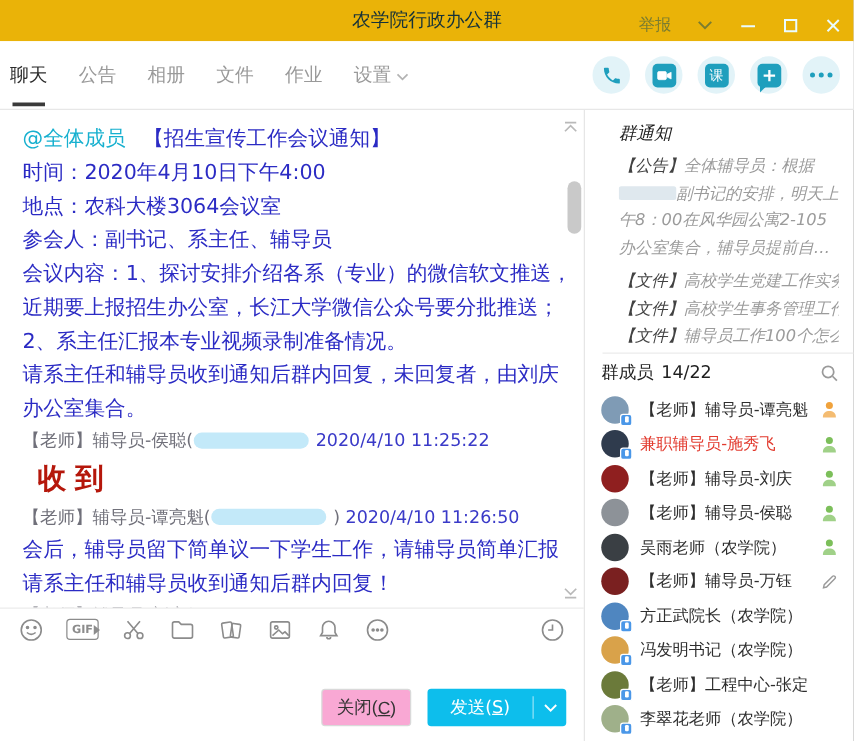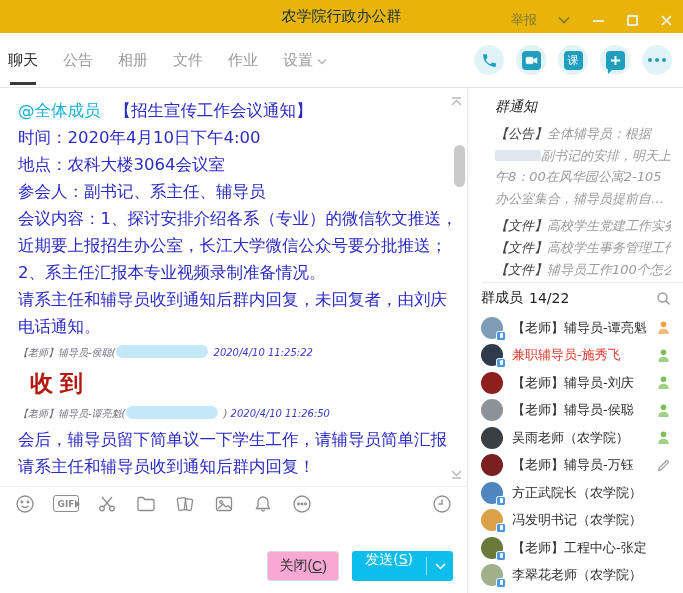--- a/index.html
+++ b/index.html
@@ -34,41 +34,41 @@
 
   
   .main { position:absolute; top:88px; left:0; width:683px; height:505px; }
   .chat-panel { position:absolute; left:0; top:0; width:468px; height:505px; border-right:1px solid #e6e6e6; }
   .right-panel { position:absolute; left:468px; top:0; width:215px; height:505px; }
 
   
   .messages { position:absolute; top:0; left:0; right:0; height:398px; padding:9px 22px 0 18px; overflow:hidden; }
   .msg-line { font-size:16.5px; line-height:27px; color:#2b2bc4; white-space:nowrap; }
   .mention { color:#17b0cf; margin-right:14px; }
-  .sender { font-size:10px; line-height:24px; color:#70707a; white-space:nowrap; margin-top:1px;font-style:italic; }
+  .sender { font-size:14px; line-height:24px; color:#70707a; white-space:nowrap; margin-top:1px; }
   .sender .censor { display:inline-block; width:92px; height:13px; background:#c3e9f9; border-radius:7px; vertical-align:-2px; margin-right:6px; filter:blur(.4px); }
   .sender .time { color:#3a3ac8; }
   .red-reply { font-family:"DejaVu Serif", serif; font-weight:bold; font-size:23px; line-height:32px; color:#b5170b; letter-spacing:7px; padding:2px 0 2px 12px; }
   .chat-scroll-top { position:absolute; top:4px; right:3px; width:15px; height:12px; }
   .chat-scroll-bottom { position:absolute; top:378px; right:3px; width:15px; height:12px; }
   .chat-scroll-top svg, .chat-scroll-bottom svg { stroke:#b9b9b9; stroke-width:1.4; fill:none; }
   .chat-scroll-thumb { position:absolute; top:57px; right:2px; width:11px; height:42px; border-radius:6px; background:#c9c9c9; }
 
   
   .composer-toolbar { position:absolute; top:398px; left:0; right:0; height:34px; border-top:1px solid #ececec; display:flex; align-items:center; padding:0 14px; gap:17px; }
   .c-ico { width:22px; height:22px; display:flex; align-items:center; justify-content:center; }
   .c-ico svg { stroke:#8c8c8c; stroke-width:1.3; fill:none; }
   .gif-box { min-width:26px; height:17px; border:1.4px solid #8c8c8c; border-radius:3px; color:#8c8c8c; font-size:9px; font-weight:bold; display:flex; align-items:center; justify-content:center; padding:0 2px; position:relative; }
   .gif-box::after { content:""; position:absolute; right:-6px; top:4px; border:4px solid transparent; border-left:5px solid #8c8c8c; }
   .c-clock { position:absolute; right:14px; top:6px; }
   .composer-input { position:absolute; top:432px; left:0; right:0; height:28px; }
   .composer-btns { position:absolute; top:463px; right:14px; display:flex; gap:13px; }
   .btn-close { width:72px; height:30px; background:#f9a8d4; border:1px solid #d9d9d9; border-radius:3px; font-size:14px; color:#333; display:flex; align-items:center; justify-content:center; }
   .btn-send { height:30px; border-radius:3px; color:#fff; font-size:14px; display:flex; align-items:stretch; overflow:hidden; }
-  .btn-send .send-main { display:flex; align-items:flex-start; padding:0 13px; }
+  .btn-send .send-main { display:flex; align-items:center; padding:0 18px; }
   .btn-send .send-sep { width:1px; background:rgba(255,255,255,.55); margin:6px 0; }
   .btn-send .send-caret { width:26px; display:flex; align-items:center; justify-content:center; }
   .btn-send .send-caret svg { stroke:#fff; stroke-width:1.5; fill:none; }
   .ukey { text-decoration:underline; }
 
   
   .notice-sec { position:absolute; top:0; left:14px; right:0; height:195px; border-bottom:1px solid #ececec; padding:10px 12px 0 13px;font-style:italic; }
   .sec-title { font-size:14px; color:#1f1f1f; margin-bottom:7px; }
   .notice-ann { font-size:13px; line-height:21.5px; color:#9b9b9b; display:-webkit-box; -webkit-line-clamp:4; -webkit-box-orient:vertical; overflow:hidden; }
   .n-prefix { color:#424242; }
@@ -176,21 +176,21 @@
       <div class="messages">
         <div>
           <div class="msg-line"><span class="mention">@全体成员</span><span>【招生宣传工作会议通知】</span></div>
           <div class="msg-line">时间：2020年4月10日下午4:00</div>
           <div class="msg-line">地点：农科大楼3064会议室</div>
           <div class="msg-line">参会人：副书记、系主任、辅导员</div>
           <div class="msg-line">会议内容：1、探讨安排介绍各系（专业）的微信软文推送，</div>
           <div class="msg-line">近期要上报招生办公室，长江大学微信公众号要分批推送；</div>
           <div class="msg-line">2、系主任汇报本专业视频录制准备情况。</div>
           <div class="msg-line">请系主任和辅导员收到通知后群内回复，未回复者，由刘庆</div>
-          <div class="msg-line">电话通知。</div>
+          <div class="msg-line">办公室集合。</div>
         </div>
 
         <div class="sender"><span>【老师】辅导员-侯聪(</span><span class="censor"></span><span class="time">2020/4/10 11:25:22</span></div>
 
         <div class="red-reply">收到</div>
 
         <div class="sender"><span>【老师】辅导员-谭亮魁(</span><span class="censor"></span><span>)</span> <span class="time">2020/4/10 11:26:50</span></div>
 
         <div class="msg-line">会后，辅导员留下简单议一下学生工作，请辅导员简单汇报</div>
         <div class="msg-line">请系主任和辅导员收到通知后群内回复！</div>

